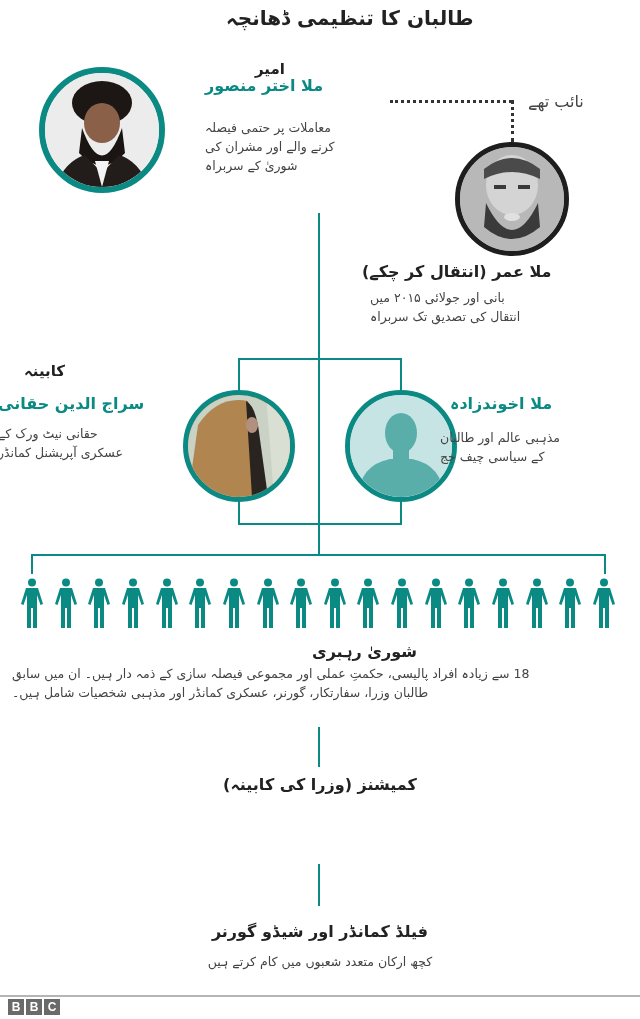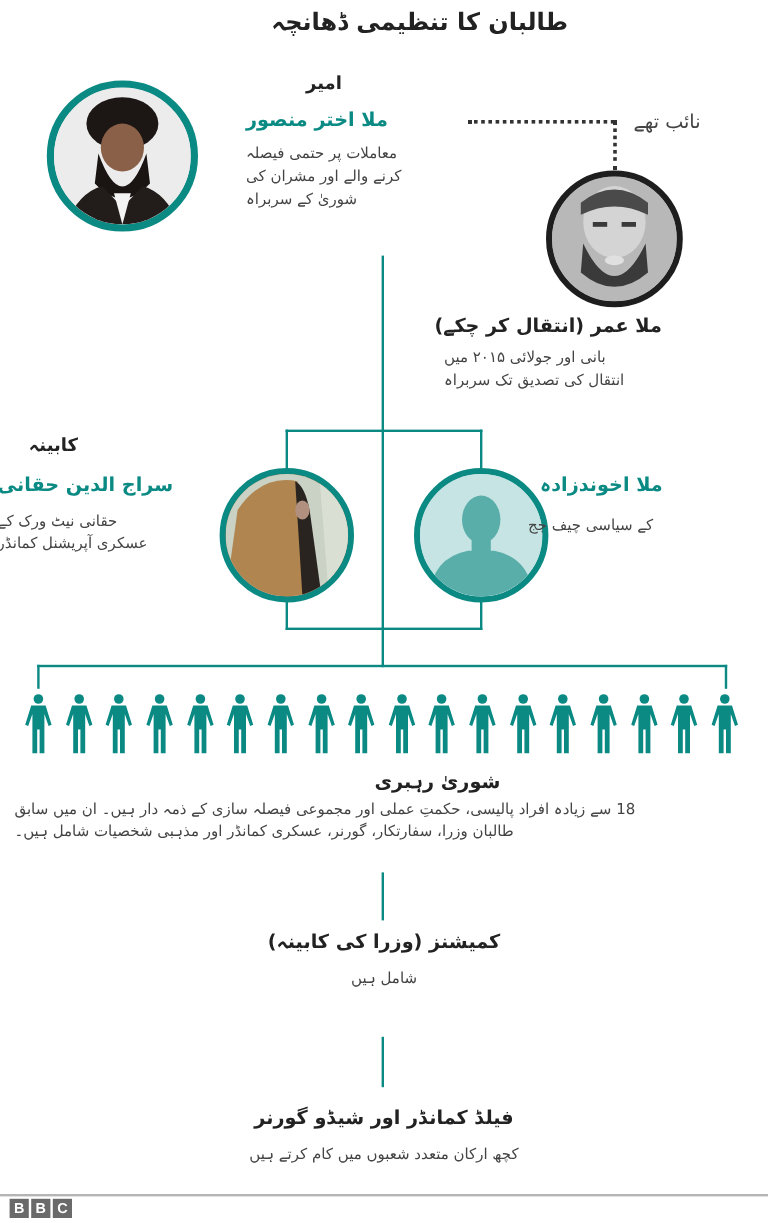--- a/index.html
+++ b/index.html
@@ -34,21 +34,21 @@
     <rect width="114" height="114" fill="#ececec"></rect>
     <ellipse cx="57" cy="30" rx="30" ry="22" fill="#1c1614"></ellipse>
     <ellipse cx="57" cy="50" rx="18" ry="20" fill="#8a6048"></ellipse>
     <path d="M37 55 Q57 110 77 55 L80 80 Q57 105 34 80 Z" fill="#1a1412"></path>
     <path d="M10 114 Q20 88 40 82 L57 100 L74 82 Q94 88 104 114 Z" fill="#221c1a"></path>
     <path d="M50 88 L57 114 L64 88 Z" fill="#f4f4f4"></path>
   </svg>
 </div>
 
 <div class="abs rtl role" style="right:235px; top:60px; width:150px;">امیر</div>
-<div class="abs rtl name" style="right:235px; top:90px; width:200px;">ملا اختر منصور</div>
+<div class="abs rtl name" style="right:235px; top:76px; width:200px;">ملا اختر منصور</div>
 <div class="abs rtl desc" style="right:235px; top:118px; width:200px;">
   <div>معاملات پر حتمی فیصلہ</div>
   <div>کرنے والے اور مشران کی</div>
   <div>شوریٰ کے سربراہ</div>
 </div>
 
 <div class="dotted-h" style="left:390px; top:100px; width:122px;"></div>
 <div class="dotted-v" style="left:511px; top:100px; height:42px;"></div>
 <div class="abs rtl desc" style="right:32px; top:92px; width:80px; font-size:16px;">نائب تھے</div>
 
@@ -99,20 +99,21 @@
   <svg width="102" height="102" viewBox="0 0 102 102">
     <rect width="102" height="102" fill="#c5e4e3"></rect>
     <ellipse cx="51" cy="38" rx="16" ry="20" fill="#5aaeaa"></ellipse>
     <rect x="43" y="52" width="16" height="14" fill="#5aaeaa"></rect>
     <path d="M8 102 Q10 70 40 64 L62 64 Q92 70 94 102 Z" fill="#5aaeaa"></path>
   </svg>
 </div>
 
 <div class="abs rtl name" style="right:30px; top:394px; width:160px;">ملا اخوندزادہ</div>
 <div class="abs rtl desc" style="right:30px; top:428px; width:170px;">
+  <div>مذہبی عالم اور طالبان</div>
   <div>کے سیاسی چیف جج</div>
 </div>
 
 <div class="line" style="left:31px; top:554px; width:575px; height:2px;"></div>
 <div class="line" style="left:31px; top:554px; width:2px; height:20px;"></div>
 <div class="line" style="left:604px; top:554px; width:2px; height:20px;"></div>
 
 <div id="people-row">
     <div class="person" style="left: 20px; top: 578px;"><svg width="24" height="50" viewBox="0 0 24 50">
         <circle cx="12" cy="4.5" r="4" fill="#0b8a84"></circle>
@@ -191,21 +192,20 @@
 <div class="abs rtl hdr" style="right:28px; top:642px; width:300px;">شوریٰ رہبری</div>
 <div class="abs rtl desc" style="right:28px; top:664px; width:600px; font-size:12.5px;">
   <div>18 سے زیادہ افراد پالیسی، حکمتِ عملی اور مجموعی فیصلہ سازی کے ذمہ دار ہیں۔ ان میں سابق</div>
   <div>طالبان وزرا، سفارتکار، گورنر، عسکری کمانڈر اور مذہبی شخصیات شامل ہیں۔</div>
 </div>
 
 <div class="line" style="left:318px; top:727px; width:2px; height:40px;"></div>
 
 <div class="abs ctr hdr" style="left:0; top:775px; width:640px;">کمیشنز (وزرا کی کابینہ)</div>
 <div class="abs ctr desc" style="left:20px; top:805px; width:600px;">
-  <div>شامل ہیں</div>
 </div>
 
 <div class="line" style="left:318px; top:864px; width:2px; height:42px;"></div>
 
 <div class="abs ctr hdr" style="left:0; top:922px; width:640px;">فیلڈ کمانڈر اور شیڈو گورنر</div>
 <div class="abs ctr desc" style="left:0; top:952px; width:640px;">
   <div>کچھ ارکان متعدد شعبوں میں کام کرتے ہیں</div>
 </div>
 
 <div class="footer-rule"></div>

